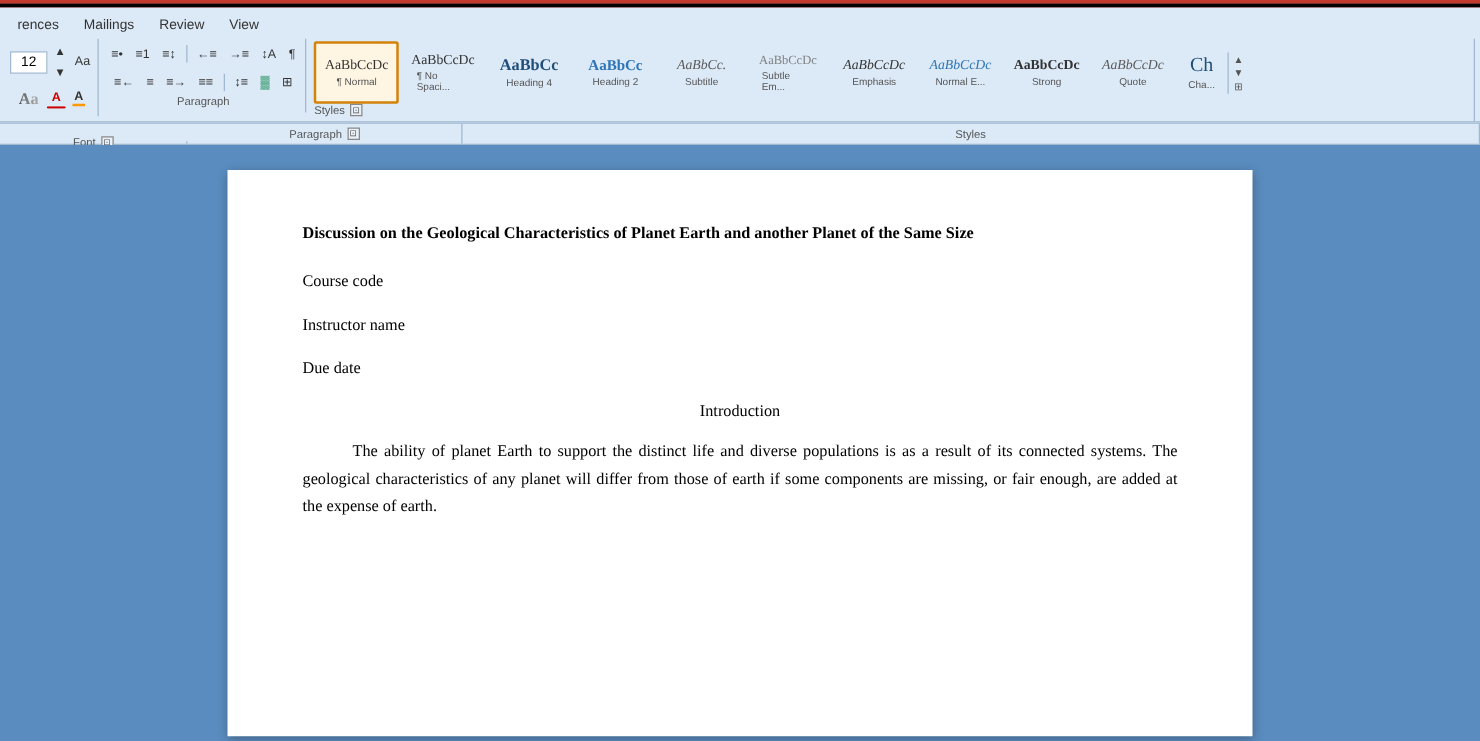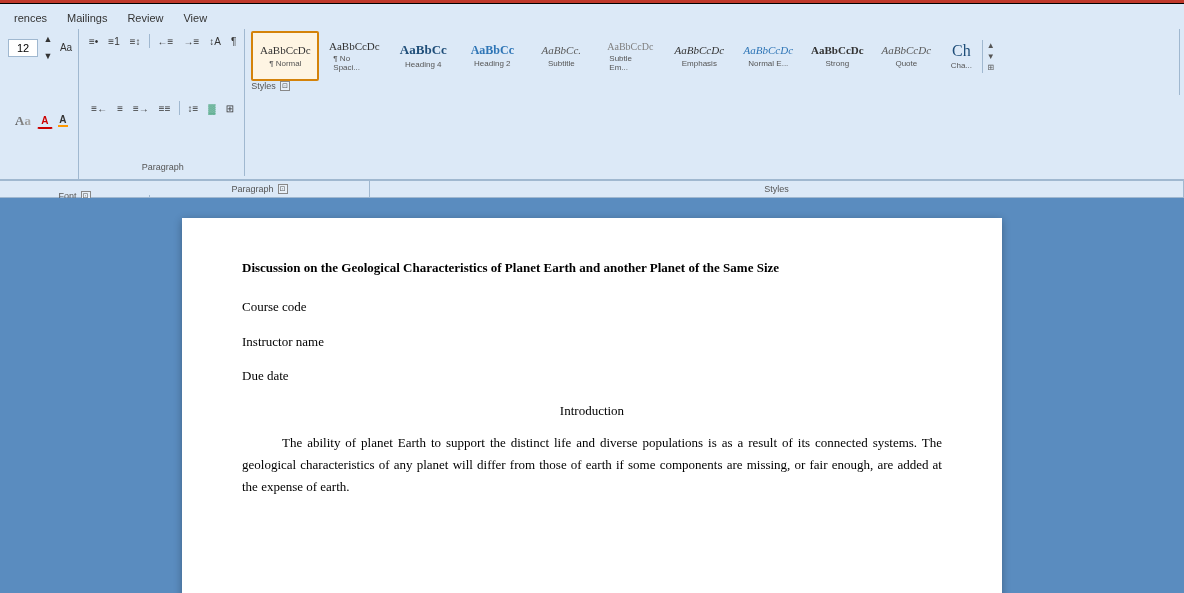--- a/index.html
+++ b/index.html
@@ -7,21 +7,21 @@
       font-family: 'Segoe UI', Arial, sans-serif;
       background: #4a7ab5;
       width: 1184px;
       height: 593px;
       overflow: hidden;
     }
 
     
     .ribbon {
       background: #b91c1c;
-      border-top: 1px solid #000000;
+      border-top: 3px solid #000000;
       width: 100%;
     }
 
     .ribbon-tabs {
       display: flex;
       background: #dce9f7;
       padding: 0 4px;
       height: 22px;
       align-items: flex-end;
     }
@@ -44,21 +44,20 @@
     }
 
     
     .ribbon-group {
       display: flex;
       flex-direction: column;
       align-items: center;
       border-right: 1px solid #a0b8d0;
       padding: 2px 4px;
       min-height: 58px;
-      gap: 44px;
     }
 
     .ribbon-group-label {
       font-size: 9px;
       color: #555;
       margin-top: auto;
       padding-bottom: 2px;
     }
 
     .ribbon-row {

